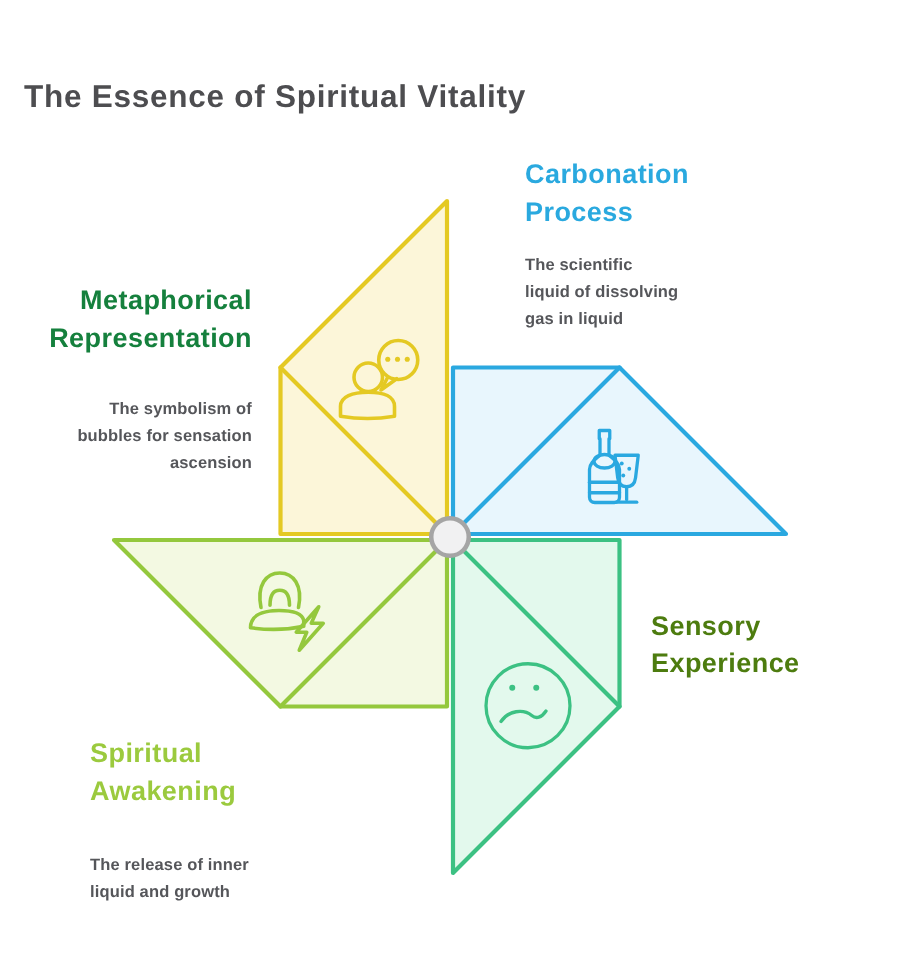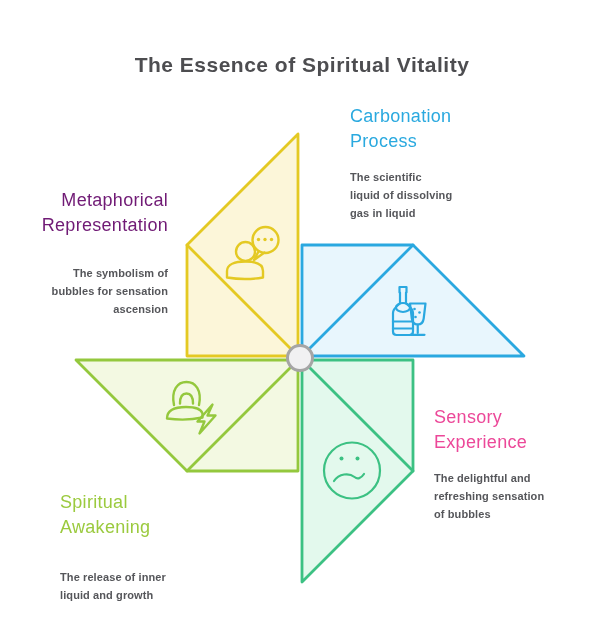--- a/index.html
+++ b/index.html
@@ -2,25 +2,25 @@
 <html><head>
 <meta charset="utf-8">
 <style>
   html,body{margin:0;padding:0;background:#fff;}
   #canvas{
     position:relative;width:600px;height:637px;background:#fff;overflow:hidden;
     font-family:"Liberation Sans",sans-serif;
   }
   #pinwheel-svg{position:absolute;left:0;top:0;}
   .title{
-    position:absolute;left:4px;right:0;top:53px;text-align:center;
+    position:absolute;left:16px;right:0;top:53px;
     font-size:21px;font-weight:bold;color:#4D4D50;letter-spacing:0.5px;
   }
   .sec{position:absolute;}
-  .sec-heading{font-size:18px;font-weight:normal;line-height:25px;letter-spacing:0.3px;}
+  .sec-heading{font-size:18px;font-weight:bold;line-height:25px;letter-spacing:0.3px;}
   .sec-heading span{display:block;white-space:nowrap;}
   .sec-body{font-size:11px;font-weight:bold;line-height:18px;color:#55565A;letter-spacing:0.1px;}
   .sec-body span{display:block;white-space:nowrap;}
   #sec-carbonation{left:350px;top:104px;width:170px;text-align:left;}
   #sec-carbonation .sec-body{margin-top:14px;}
   #sec-metaphorical{left:18px;top:188px;width:150px;text-align:right;}
   #sec-metaphorical .sec-body{margin-top:26px;}
   #sec-sensory{left:434px;top:405px;width:160px;text-align:left;}
   #sec-sensory .sec-body{margin-top:14px;}
   #sec-spiritual{left:60px;top:490px;width:155px;text-align:left;}
@@ -107,40 +107,35 @@
       <span>Process</span>
     </div>
     <div class="sec-body">
       <span>The scientific</span>
       <span>liquid of dissolving</span>
       <span>gas in liquid</span>
     </div>
   </div>
 
   <div class="sec" id="sec-metaphorical">
-    <div class="sec-heading" style="color: #701a75;">
+    <div class="sec-heading" style="color: #15803d;">
       <span>Metaphorical</span>
       <span>Representation</span>
     </div>
     <div class="sec-body">
       <span>The symbolism of</span>
       <span>bubbles for sensation</span>
       <span>ascension</span>
     </div>
   </div>
 
   <div class="sec" id="sec-sensory">
-    <div class="sec-heading" style="color: #ec4899;">
+    <div class="sec-heading" style="color: #4d7c0f;">
       <span>Sensory</span>
       <span>Experience</span>
-    </div>
-    <div class="sec-body">
-      <span>The delightful and</span>
-      <span>refreshing sensation</span>
-      <span>of bubbles</span>
     </div>
   </div>
 
   <div class="sec" id="sec-spiritual">
     <div class="sec-heading" style="color: rgb(155, 202, 62);">
       <span>Spiritual</span>
       <span>Awakening</span>
     </div>
     <div class="sec-body">
       <span>The release of inner</span>

